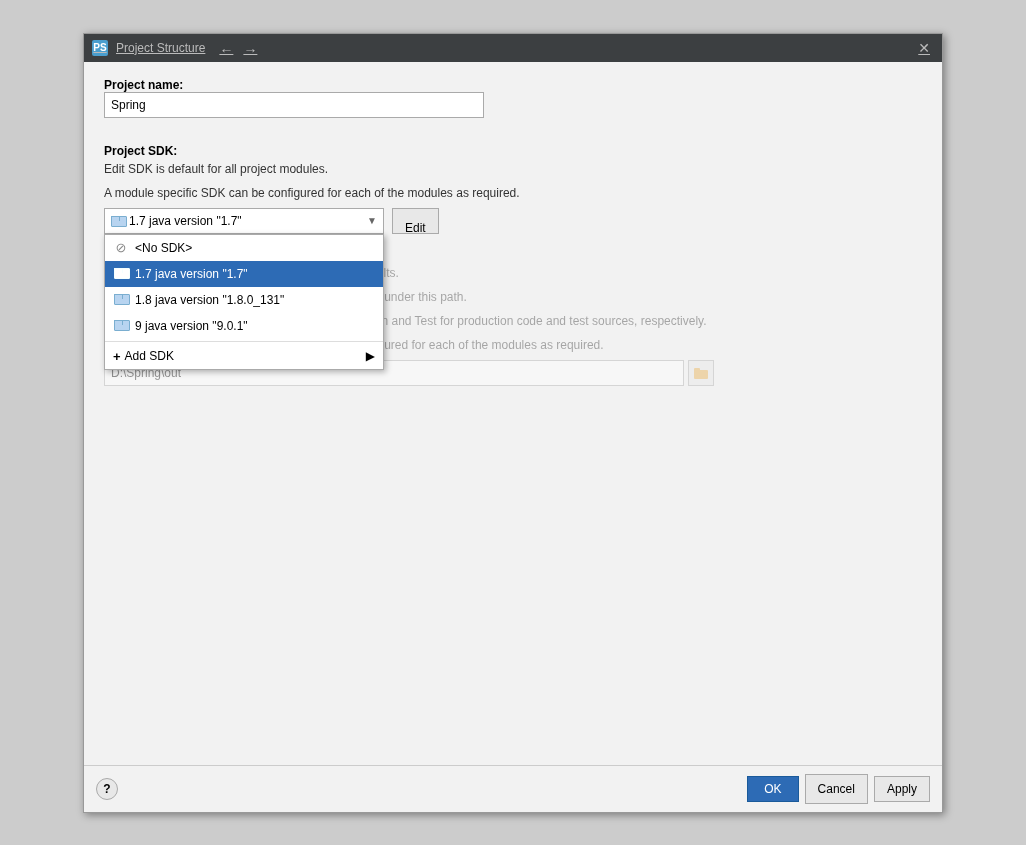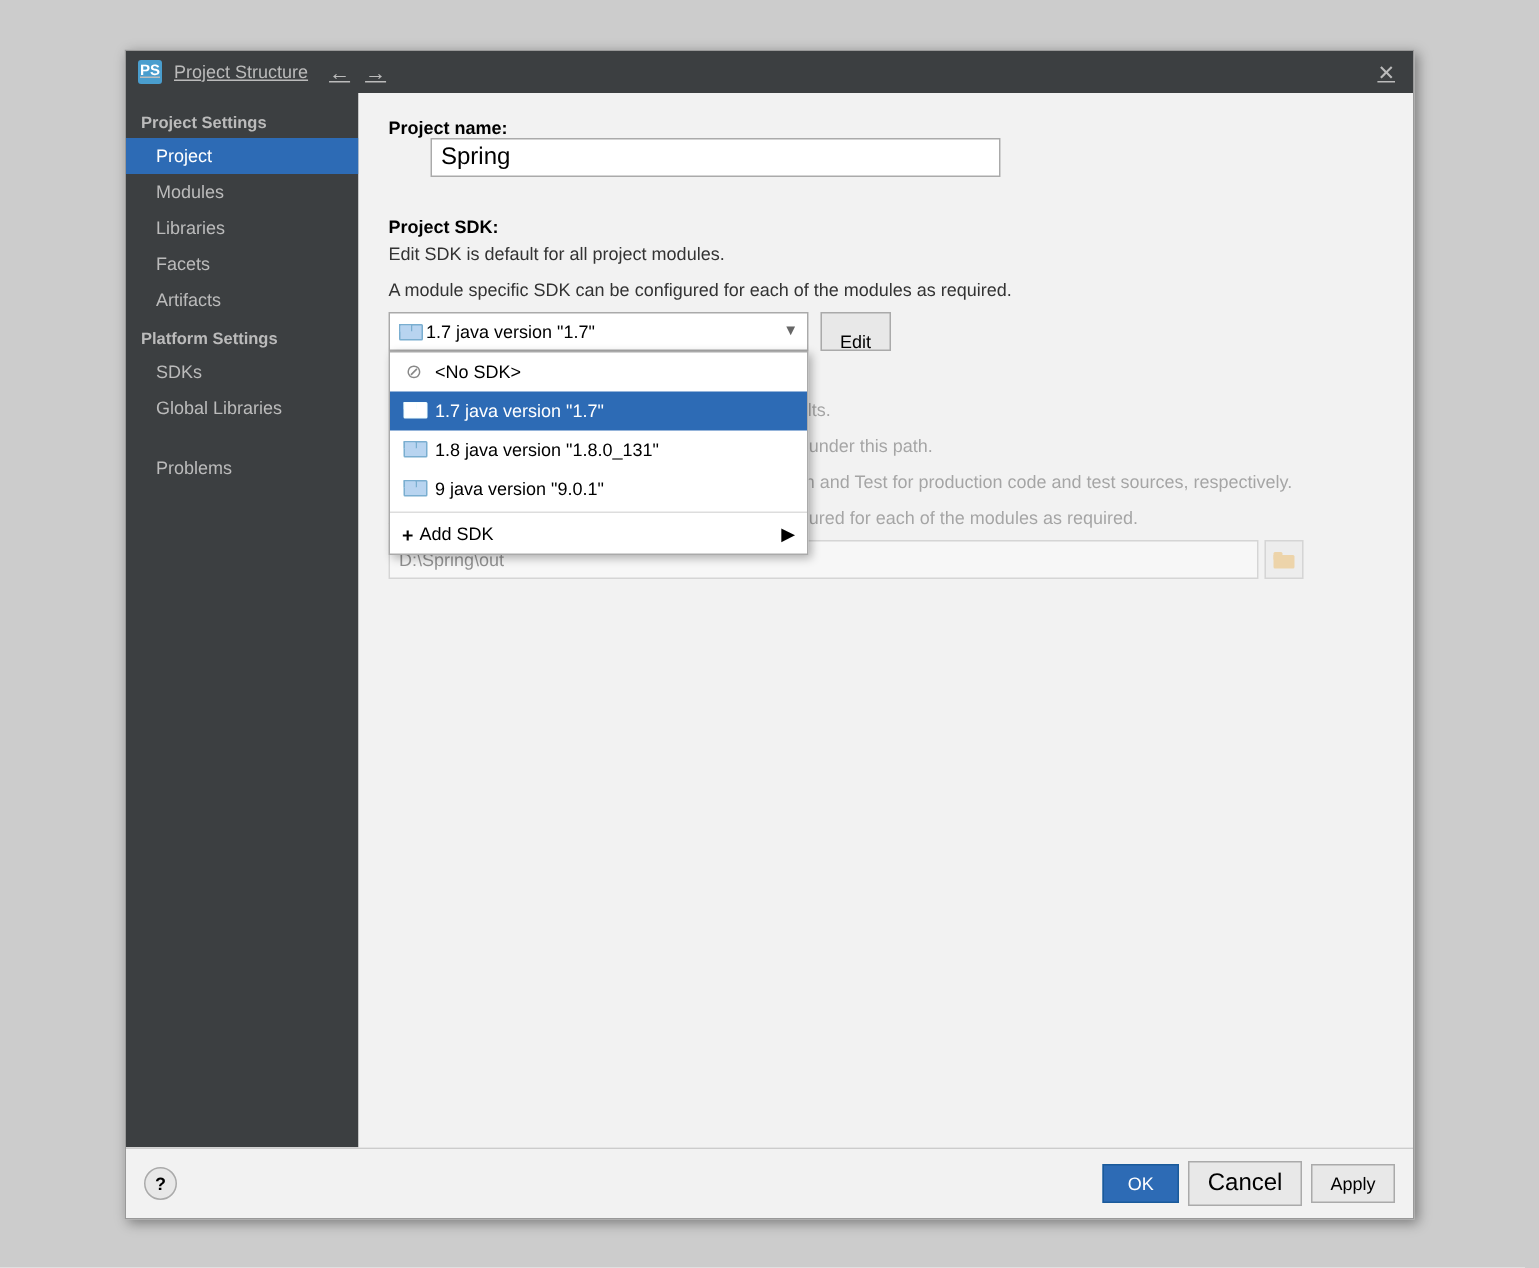--- a/index.html
+++ b/index.html
@@ -118,24 +118,23 @@
       font-size: 12px;
       margin-bottom: 0;
       color: #000;
     }
 
     .text-input {
       width: 380px;
       height: 26px;
       border: 1px solid #aaa;
       padding: 0 6px;
-      font-size: 16px;
+      font-size: 12px;
       background: white;
       outline: none;
-      margin-left: 28px;
     }
 
     .section-title {
       font-weight: bold;
       font-size: 12px;
       margin-top: 14px;
       margin-bottom: 2px;
     }
 
     .description-text {
@@ -313,21 +312,21 @@
       cursor: pointer;
       font-size: 12px;
     }
 
     .btn-cancel {
       height: 30px;
       padding: 0 12px;
       background: #e8e8e8;
       border: 1px solid #aaa;
       cursor: pointer;
-      font-size: 16px;
+      font-size: 12px;
     }
 
     .btn-apply {
       height: 26px;
       padding: 0 12px;
       background: #e8e8e8;
       border: 1px solid #aaa;
       cursor: pointer;
       font-size: 12px;
     }
@@ -413,33 +412,20 @@
       <span style="color:#bbbbbb; font-size:12px; margin-right:8px;">Project Structure</span>
       <button class="nav-toolbar-btn">←</button>
       <button class="nav-toolbar-btn">→</button>
     </div>
     <div style="flex:1"></div>
     <span class="title-bar-close">✕</span>
   </div>
 
   <div class="dialog-body">
 
-    <div class="sidebar">
-      <div class="nav-section-label">Project Settings</div>
-      <div class="nav-item active">Project</div>
-      <div class="nav-item">Modules</div>
-      <div class="nav-item">Libraries</div>
-      <div class="nav-item">Facets</div>
-      <div class="nav-item">Artifacts</div>
-      <div class="nav-section-label">Platform Settings</div>
-      <div class="nav-item">SDKs</div>
-      <div class="nav-item">Global Libraries</div>
-      <div style="height: 16px;"></div>
-      <div class="nav-item">Problems</div>
-    </div>
 
     <div class="main-content">
       
       <div class="field-label">Project name:</div>
       <input class="text-input" type="text" value="Spring" style="">
 
       
       <div class="section-title" style="margin-top:26px;">Project SDK:</div>
       <div class="description-text">Edit SDK is default for all project modules.</div>
       <div class="description-text">A module specific SDK can be configured for each of the modules as required.</div>

